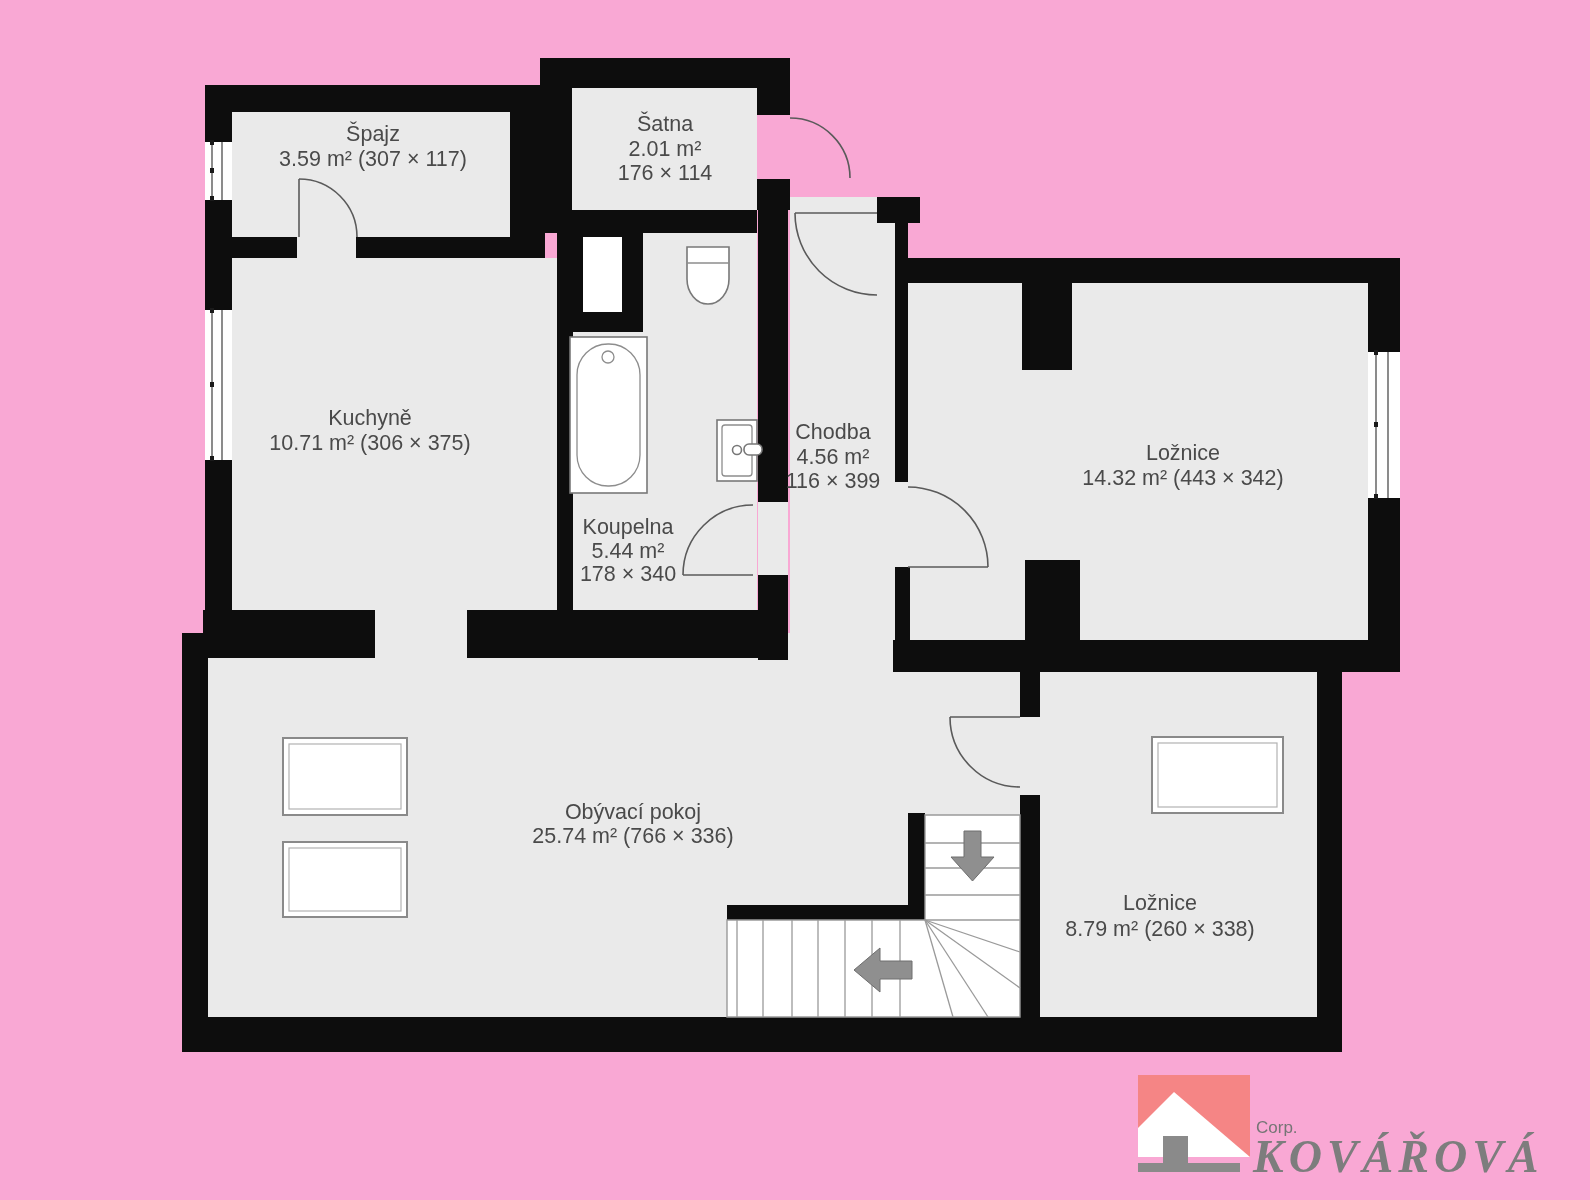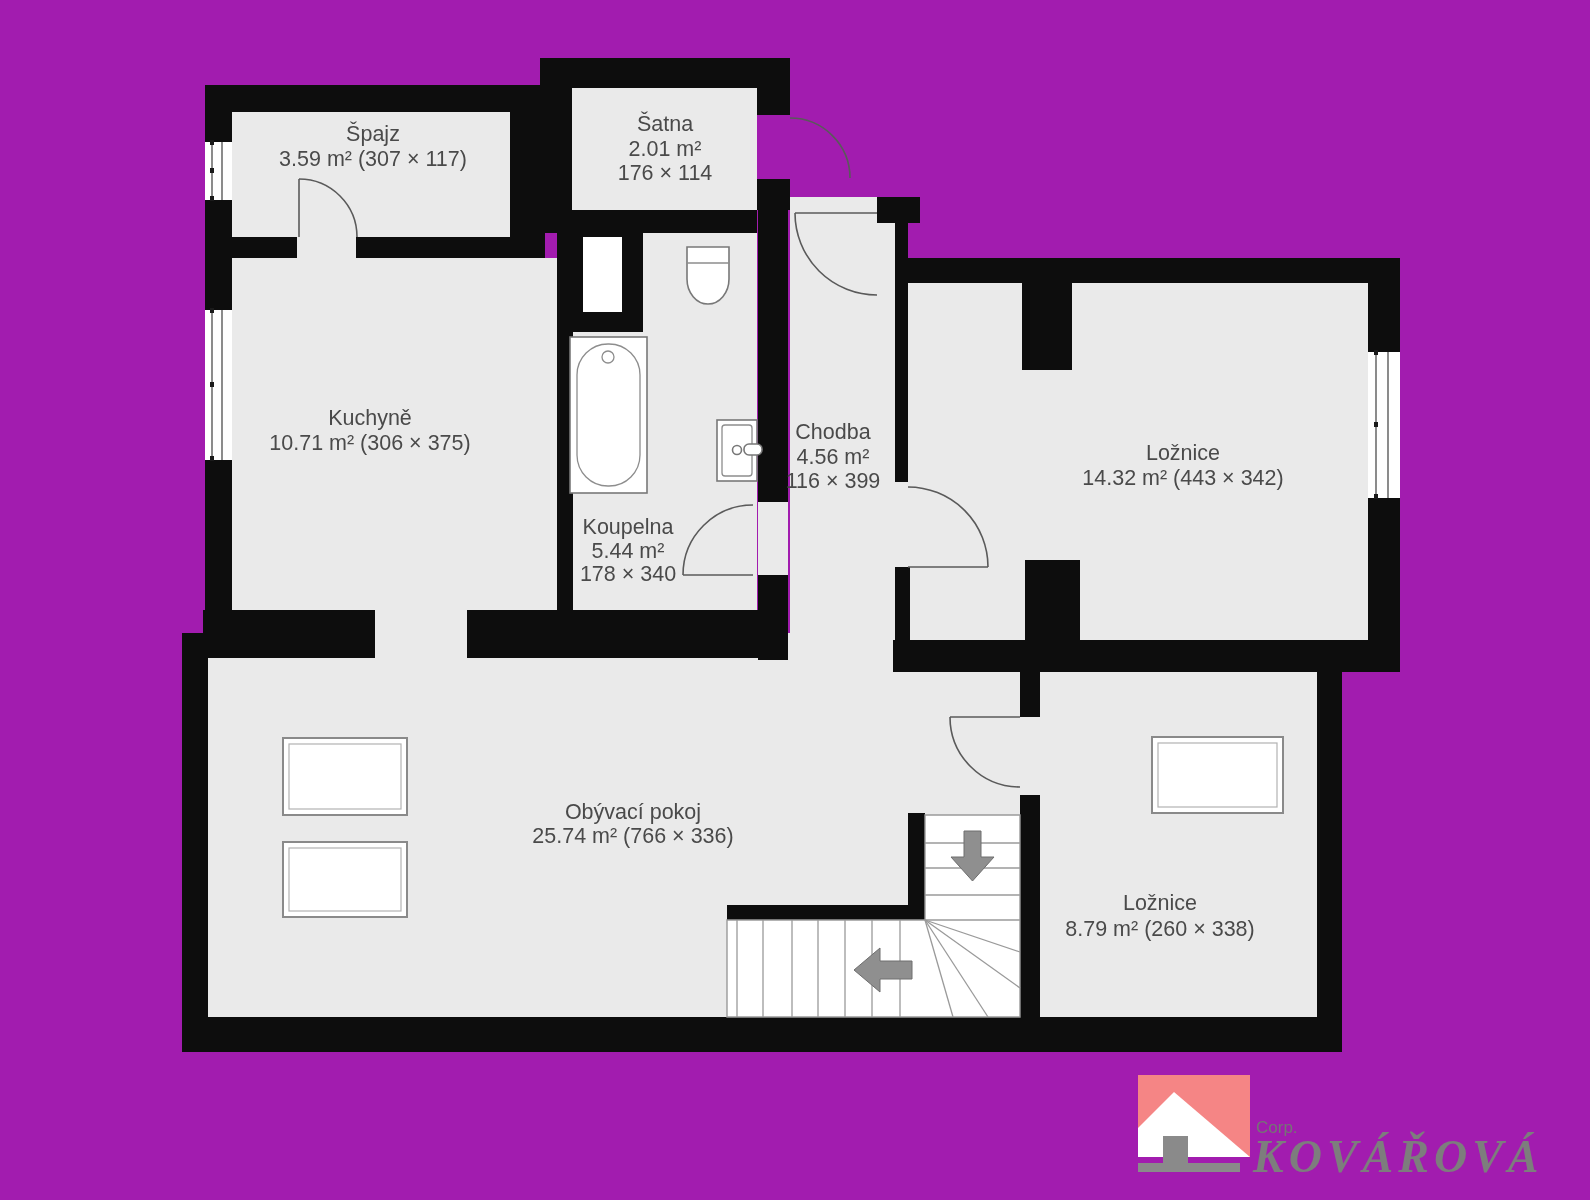--- a/index.html
+++ b/index.html
@@ -1,16 +1,16 @@
 <!DOCTYPE html>
 <html><head>
 <meta charset="utf-8">
 <style>
   html,body{margin:0;padding:0;background:#ffffff;}
-  .stage{position:relative;width:1590px;height:1200px;background:#a21caf;overflow:hidden;
+  .stage{position:relative;width:1590px;height:1200px;background:#f9a8d4;overflow:hidden;
          font-family:"Liberation Sans", sans-serif;}
   svg{display:block;}
   .room-label{fill:#4a4a4a;font-size:21.5px;font-family:"Liberation Sans",sans-serif;text-anchor:middle;}
   .wall{fill:#0d0d0d;}
   .floor{fill:#eaeaea;}
   .doorline{stroke:#5a5a5a;stroke-width:1.6;fill:none;}
   .fixture{stroke:#787878;stroke-width:1.6;fill:#ffffff;}
   .fixture-inner{stroke:#8d8d8d;stroke-width:1.3;fill:none;}
   .win{fill:#ffffff;}
   .winline{stroke:#6f6f6f;stroke-width:1.6;}

